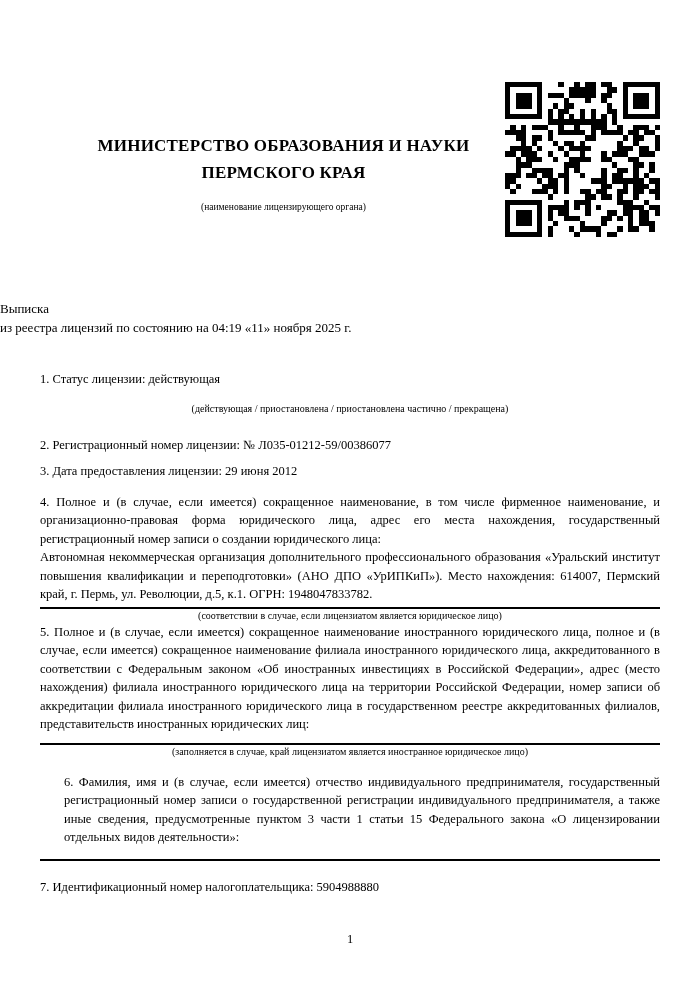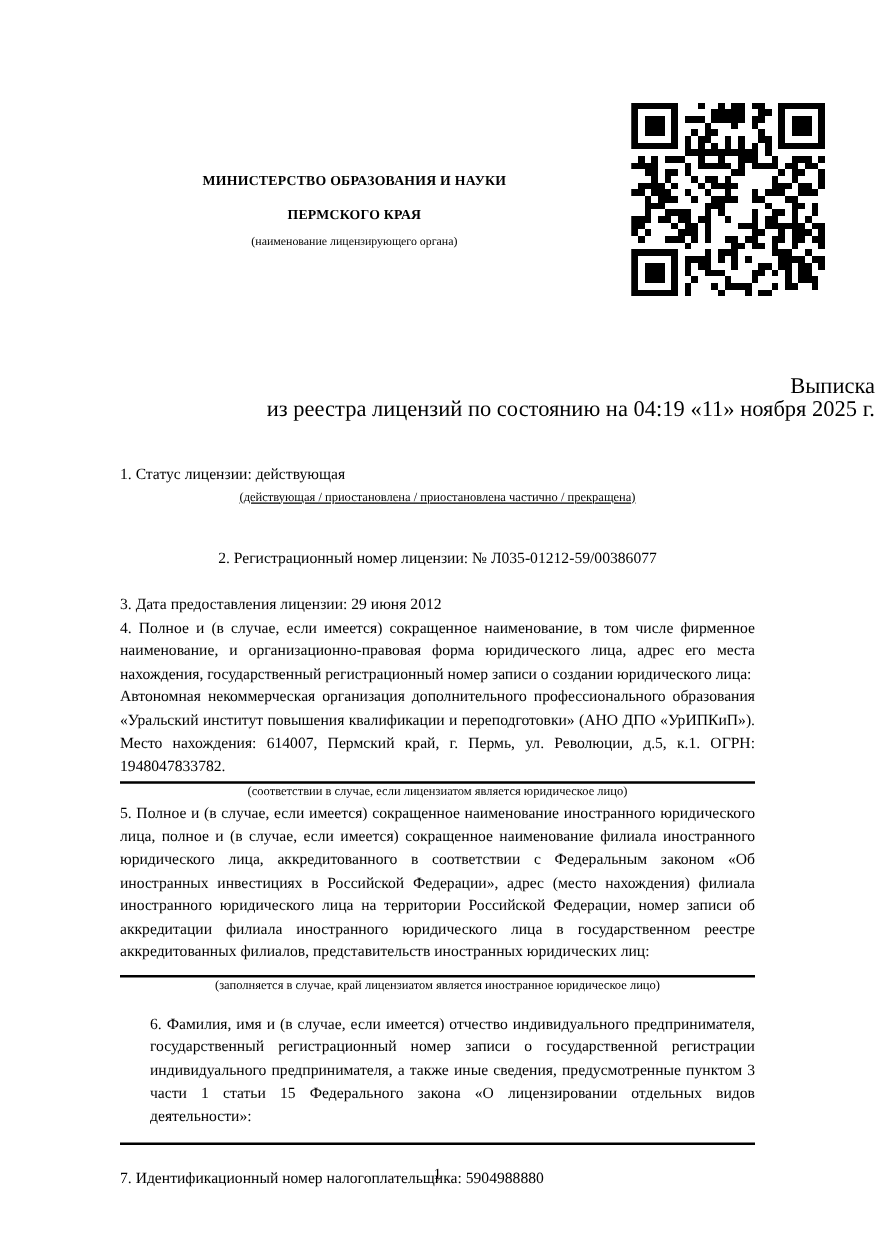--- a/index.html
+++ b/index.html
@@ -18,61 +18,61 @@
     align-items: flex-start;
     padding: 82px 40px 0 62px;
   }
   .ministry-block {
     flex: 1 1 auto;
     text-align: center;
     padding-top: 50px;
   }
   .ministry-title {
     font-weight: bold;
-    font-size: 11px;
+    font-size: 17px;
     line-height: 27px;
     letter-spacing: 0.2px;
   }
   .ministry-caption {
     font-size: 9.5px;
-    margin-top: 3px;
+    margin-top: 16px;
   }
   .qr {
     width: 155px;
     height: 155px;
     flex: 0 0 auto;
   }
   .qr svg { width: 100%; height: 100%; display: block; }
   .doc-title {
     margin-top: 62px;
-    text-align: right;
-    font-size: 18px;
+    text-align: left;
+    font-size: 13px;
     line-height: 19px;
   }
   .body {
-    padding: 0 96px;
+    padding: 0 40px;
     font-size: 12.5px;
     line-height: 18.5px;
   }
   .field { text-align: left; }
   .justify { text-align: justify; }
   .cap {
     font-size: 10px;
     line-height: 14px;
     text-align: center;
   }
   .rule {
     border-top: 2px solid #000000;
     height: 0;
   }
   .mt-f1   { margin-top: 33px; }
-  .mt-cap1 { margin-top: 3px; text-decoration: underline; }
-  .mt-f2   { margin-top: 31px; text-align: center; }
-  .mt-f3   { margin-top: 19px; }
-  .mt-f4   { }
+  .mt-cap1 { margin-top: 13px; }
+  .mt-f2   { margin-top: 20px; }
+  .mt-f3   { margin-top: 8px; }
+  .mt-f4   { margin-top: 12px; }
   .mt-r4   { margin-top: 3px; }
   .mt-f5   { }
   .mt-r5   { margin-top: 9px; }
   .mt-f6   { margin-top: 14px; margin-left: 24px; }
   .mt-r6   { margin-top: 12px; }
   .mt-f7   { margin-top: 17px; }
   .page-number {
     position: absolute;
     left: 0;
     bottom: 42px;

